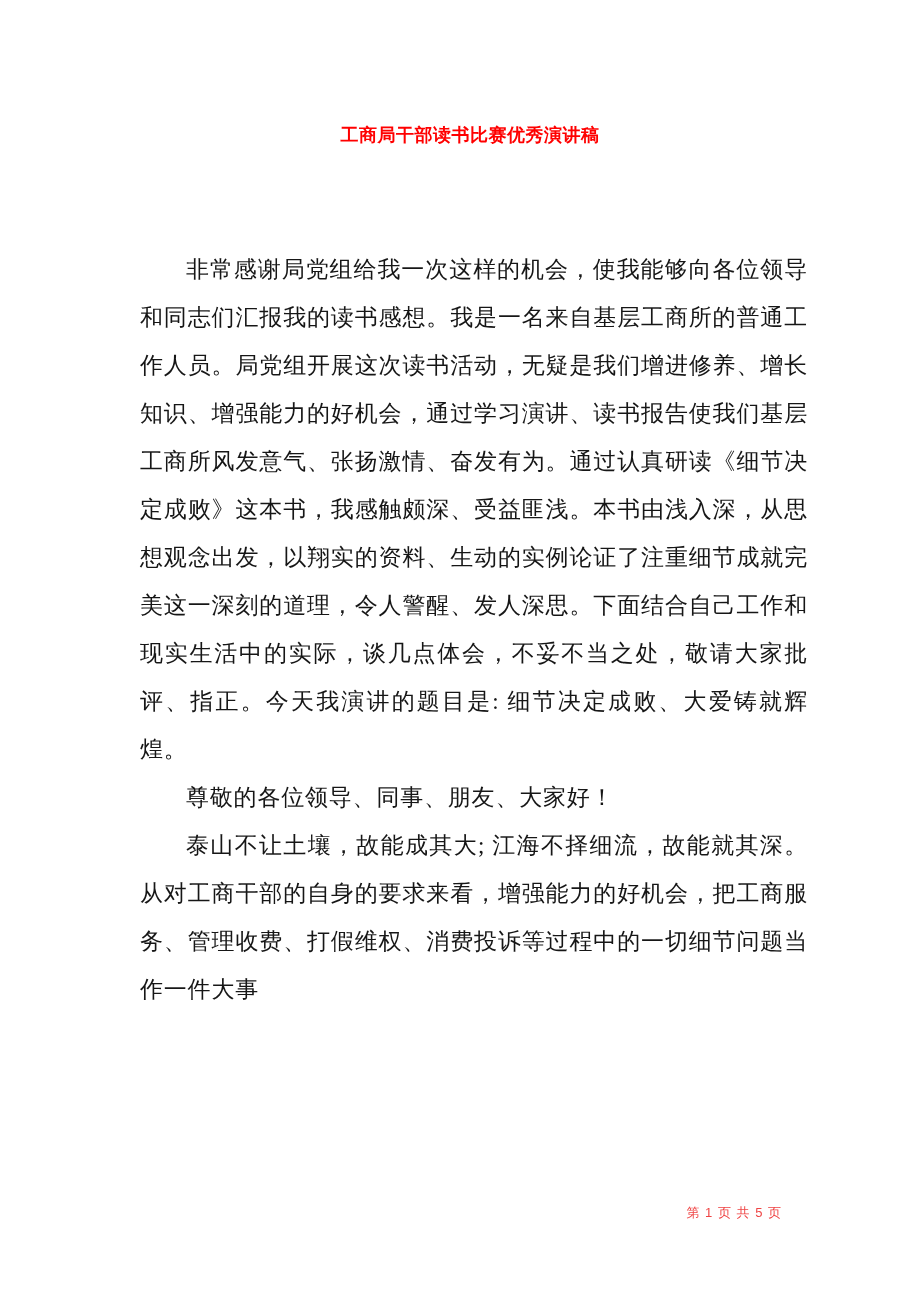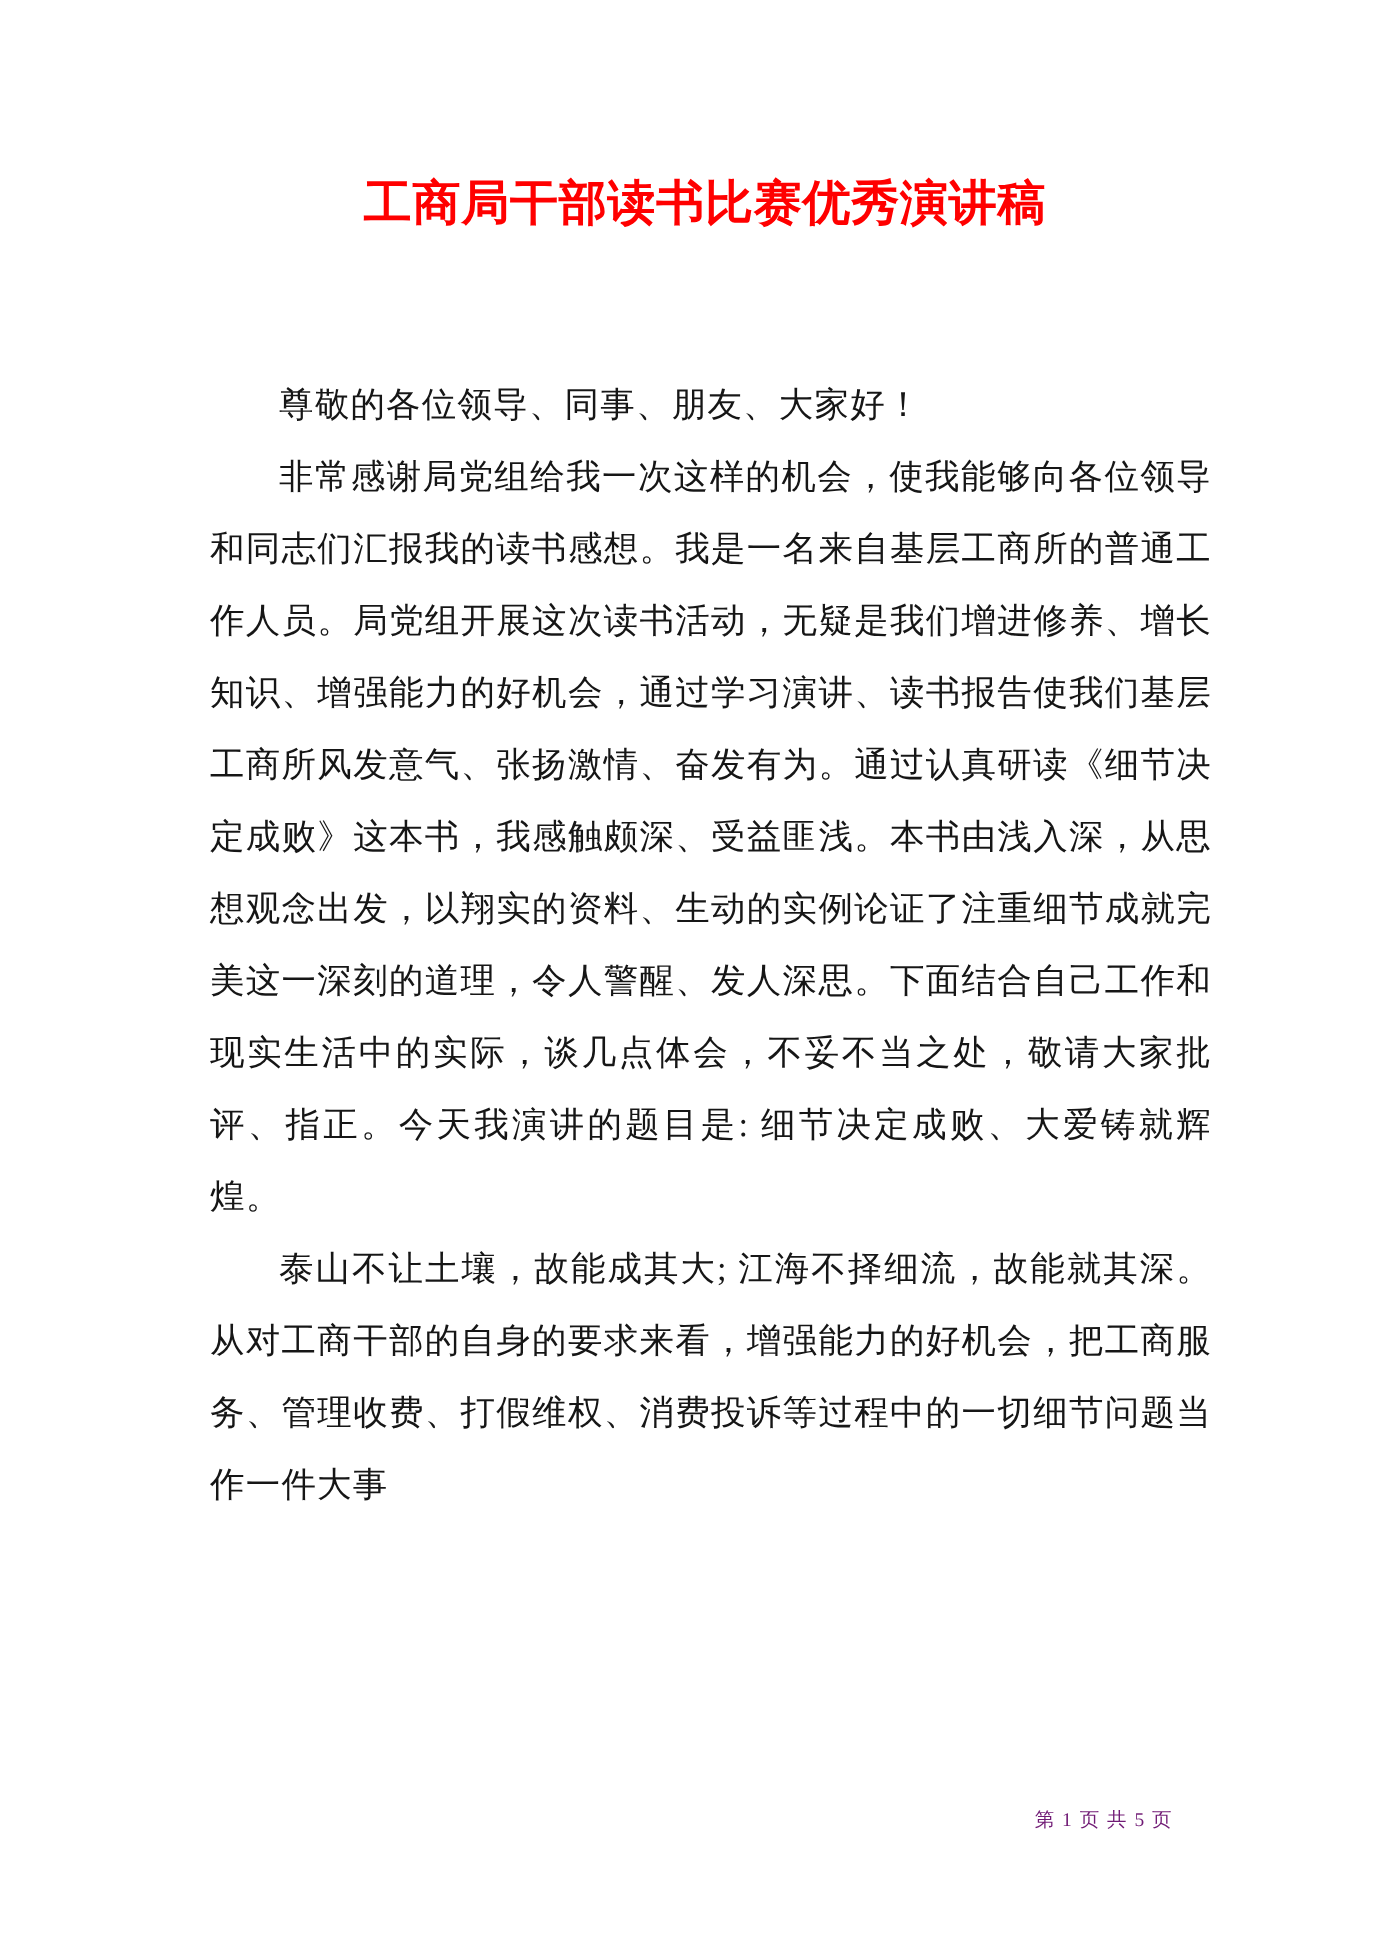--- a/index.html
+++ b/index.html
@@ -15,21 +15,21 @@
     overflow: hidden;
     font-family: "Liberation Serif", "DejaVu Serif", serif;
     color: #000000;
   }
   .doc-title {
     margin: 0;
     padding-top: 116px;
     line-height: 38px;
     text-align: center;
     color: #ff0000;
-    font-size: 32px;
+    font-size: 18px;
     font-weight: bold;
     letter-spacing: 0.5px;
     font-family: "Liberation Serif", "DejaVu Serif", serif;
     padding-left: 20px;
   }
   .doc-body {
     margin-top: 92px;
     padding-left: 140px;
     padding-right: 112px;
   }
@@ -39,36 +39,36 @@
     line-height: 48px;
     letter-spacing: 0.8px;
     text-indent: 2em;
     text-align: justify;
     color: #161616;
   }
   .page-footer {
     position: absolute;
     top: 1204px;
     right: 138px;
-    font-family: Liberation Serif, serif;
+    font-family: Liberation Sans, sans-serif;
     font-size: 13px;
     letter-spacing: 1px;
-    color: #701a75;
+    color: #ef4444;
   }
 </style>
 </head>
 <body>
 
 <div class="page">
 
   <h1 class="doc-title">工商局干部读书比赛优秀演讲稿</h1>
 
   <div class="doc-body">
+    <p>非常感谢局党组给我一次这样的机会，使我能够向各位领导和同志们汇报我的读书感想。我是一名来自基层工商所的普通工作人员。局党组开展这次读书活动，无疑是我们增进修养、增长知识、增强能力的好机会，通过学习演讲、读书报告使我们基层工商所风发意气、张扬激情、奋发有为。通过认真研读《细节决定成败》这本书，我感触颇深、受益匪浅。本书由浅入深，从思想观念出发，以翔实的资料、生动的实例论证了注重细节成就完美这一深刻的道理，令人警醒、发人深思。下面结合自己工作和现实生活中的实际，谈几点体会，不妥不当之处，敬请大家批评、指正。今天我演讲的题目是: 细节决定成败、大爱铸就辉煌。</p>
     <p>尊敬的各位领导、同事、朋友、大家好！</p>
-    <p>非常感谢局党组给我一次这样的机会，使我能够向各位领导和同志们汇报我的读书感想。我是一名来自基层工商所的普通工作人员。局党组开展这次读书活动，无疑是我们增进修养、增长知识、增强能力的好机会，通过学习演讲、读书报告使我们基层工商所风发意气、张扬激情、奋发有为。通过认真研读《细节决定成败》这本书，我感触颇深、受益匪浅。本书由浅入深，从思想观念出发，以翔实的资料、生动的实例论证了注重细节成就完美这一深刻的道理，令人警醒、发人深思。下面结合自己工作和现实生活中的实际，谈几点体会，不妥不当之处，敬请大家批评、指正。今天我演讲的题目是: 细节决定成败、大爱铸就辉煌。</p>
     <p>泰山不让土壤，故能成其大; 江海不择细流，故能就其深。从对工商干部的自身的要求来看，增强能力的好机会，把工商服务、管理收费、打假维权、消费投诉等过程中的一切细节问题当作一件大事</p>
   </div>
 
   <div class="page-footer">
     <span>第 1 页 共 5 页</span>
   </div>
 
 </div>
 
 </body></html>

